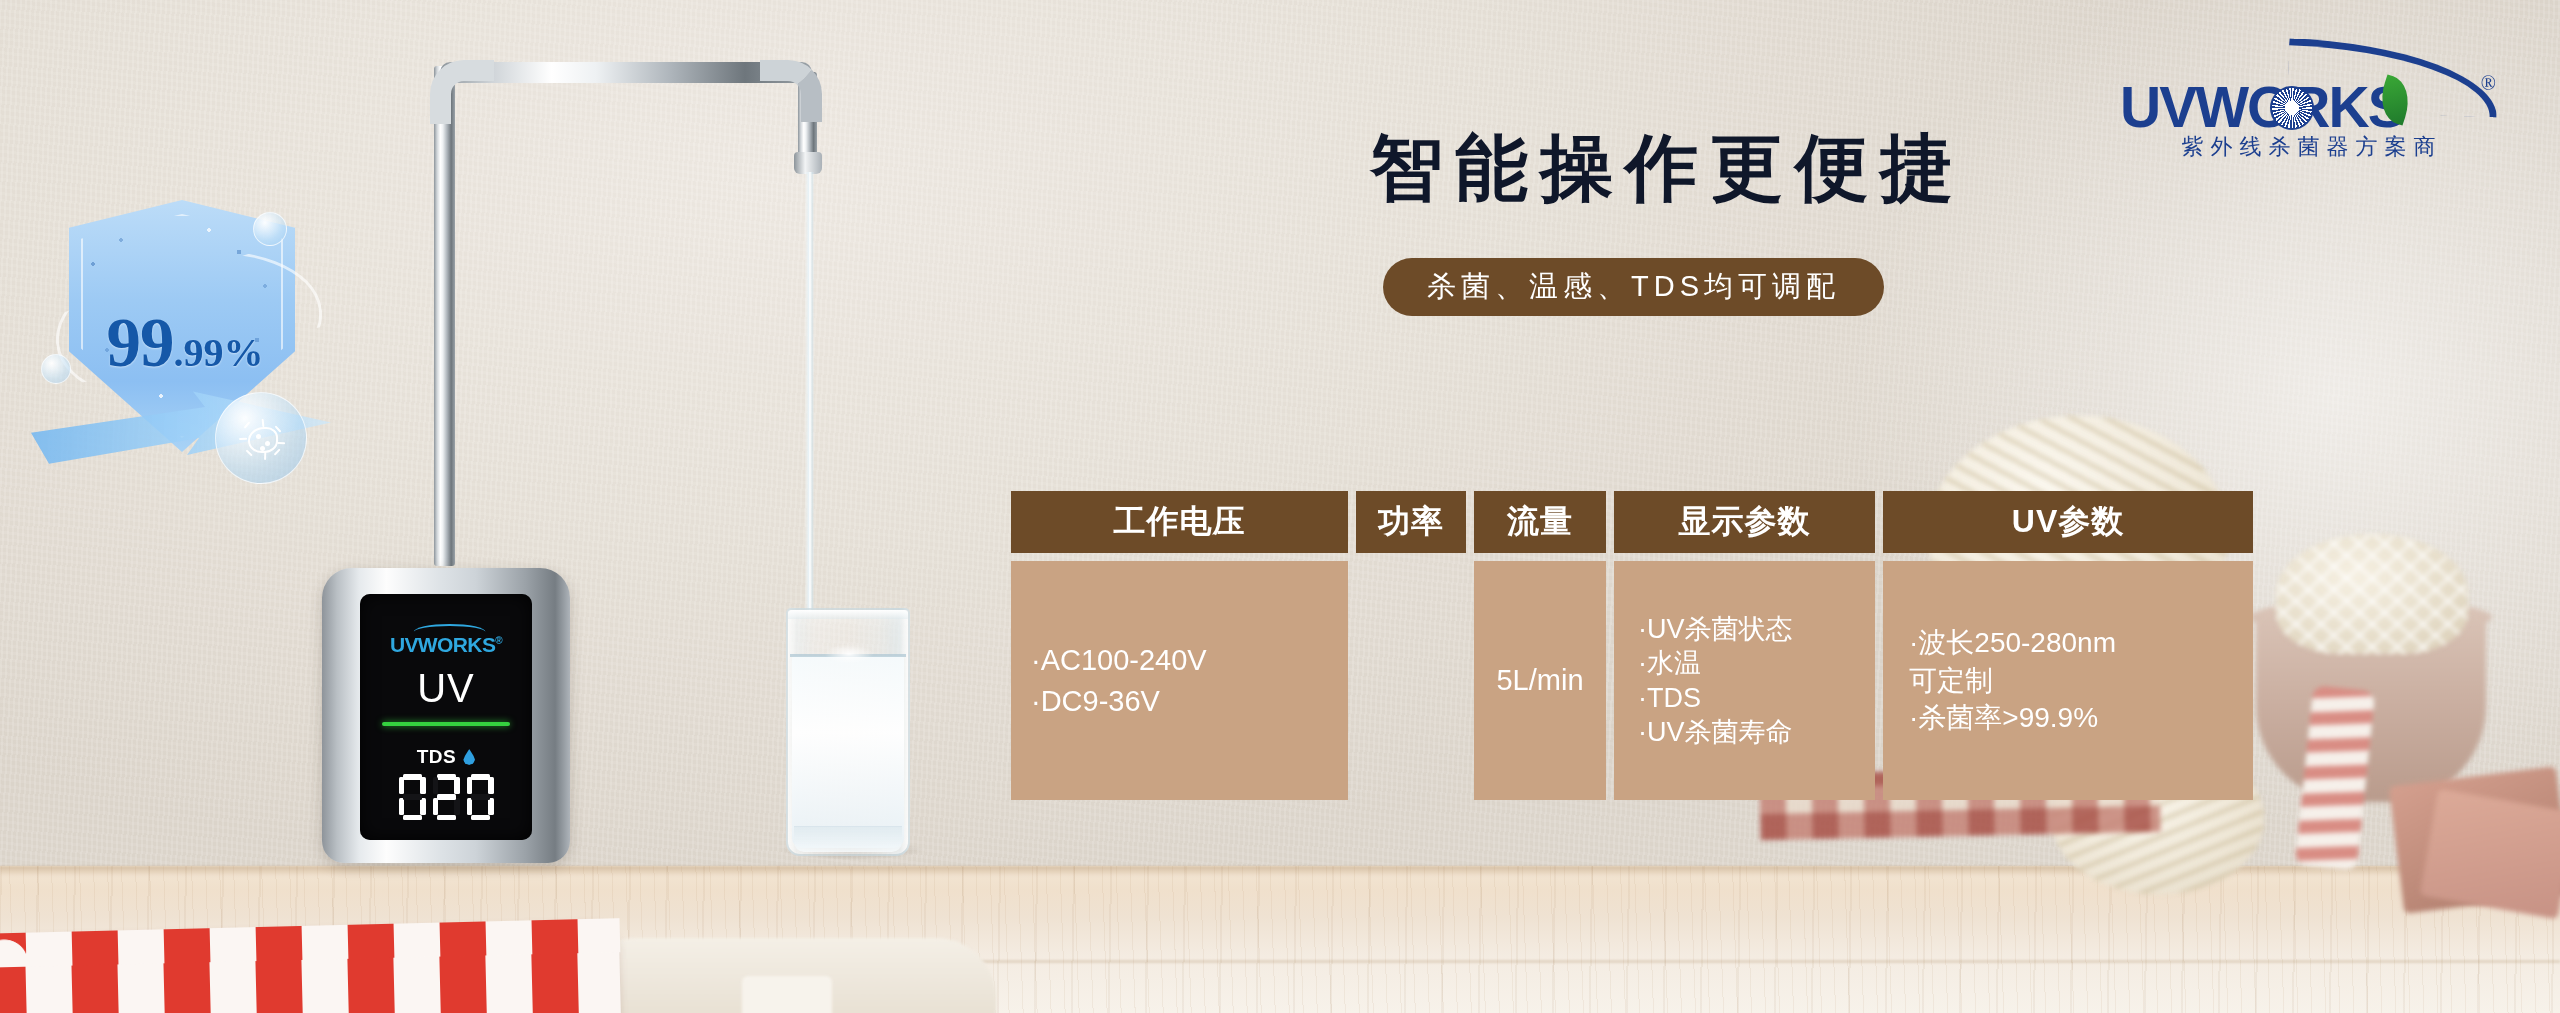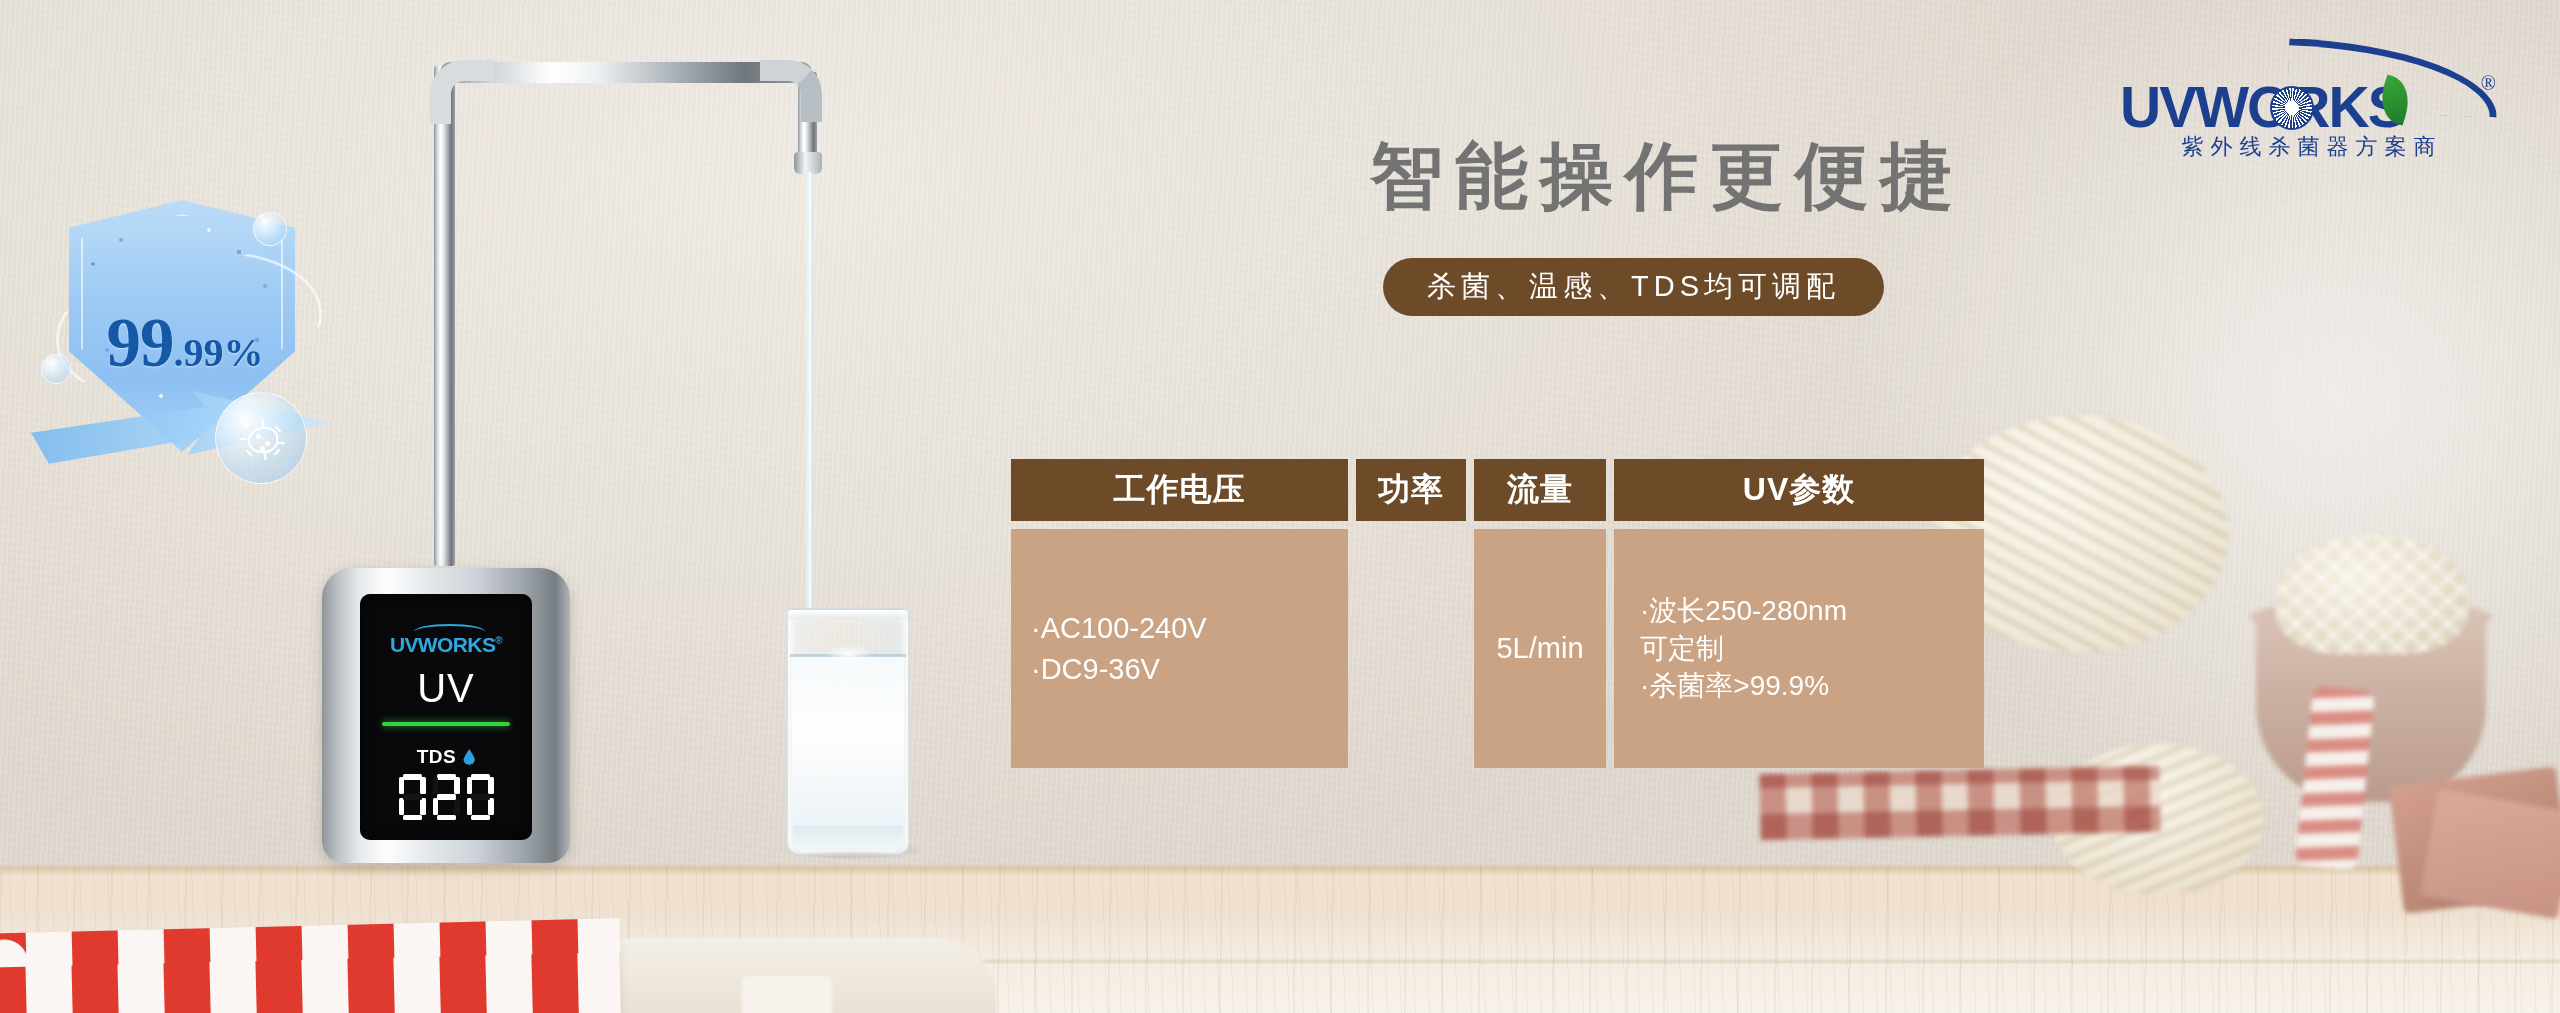--- a/index.html
+++ b/index.html
@@ -355,23 +355,23 @@
   .germ-body{
     position:absolute; left:8px; top:8px; width:30px; height:26px;
     border:2.5px solid #ffffff; border-radius:58% 42% 50% 50%;
   }
   .germ-dot{ position:absolute; width:5px; height:5px; border-radius:50%; background:#ffffff; }
   .gd1{ left:16px; top:15px; } .gd2{ left:25px; top:22px; } .gd3{ left:20px; top:27px; }
   .germ-leg{ position:absolute; width:2.2px; height:8px; background:#ffffff; border-radius:1px; }
 
   
   .headline{
-    position:absolute; left:1370px; top:128px;
+    position:absolute; left:1370px; top:120px;
     font-family:"Liberation Serif","DejaVu Serif",serif;
-    font-size:73px; font-weight:bold; color:#737373;
+    font-size:73px; font-weight:bold; color:#0f172a;
     letter-spacing:12px; white-space:nowrap;
   }
   .pill{
     position:absolute; left:1383px; top:258px;
     height:58px; padding:0 44px;
     background:#6d4b28; border-radius:31px;
     display:flex; align-items:center; justify-content:center;
   }
   .pill-text{
     color:#ffffff; font-size:29px; letter-spacing:5px; white-space:nowrap;
@@ -383,20 +383,21 @@
     position:absolute; left:1011px; top:459px;
     display:flex; gap:8px; align-items:flex-start;
   }
   .col{ display:flex; flex-direction:column; gap:8px; }
   .col-head{
     background:#6d4b28; color:#ffffff;
     height:62px; display:flex; align-items:center; justify-content:center;
     font-size:32px; font-weight:bold; letter-spacing:1px;
     font-family:"Liberation Sans",sans-serif;
     white-space:nowrap;
+    margin-top:32px;
   }
   .col-body{
     background:#c9a383; color:#ffffff;
     height:239px; display:flex; flex-direction:column;
     align-items:flex-start; justify-content:center;
     padding:0 20px; gap:9px;
     font-size:29px; font-weight:300;
     font-family:"Liberation Sans",sans-serif;
   }
   .col-body.center{ align-items:center; justify-content:center; }
@@ -597,20 +598,29 @@
     <div class="col-head w2">功率</div>
   </div>
 
   <div class="col">
     <div class="col-head w3">流量</div>
     <div class="col-body center w3">
       <span class="line">5L/min</span>
     </div>
   </div>
 
+  <div class="col">
+    <div class="col-head w4">显示参数</div>
+    <div class="col-body w4">
+      <span class="line">·UV杀菌状态</span>
+      <span class="line">·水温</span>
+      <span class="line">·TDS</span>
+      <span class="line">·UV杀菌寿命</span>
+    </div>
+  </div>
 
   <div class="col">
     <div class="col-head w5">UV参数</div>
     <div class="col-body w5">
       <span class="line">·波长250-280nm</span>
       <span class="line">可定制</span>
       <span class="line">·杀菌率&gt;99.9%</span>
     </div>
   </div>
 

